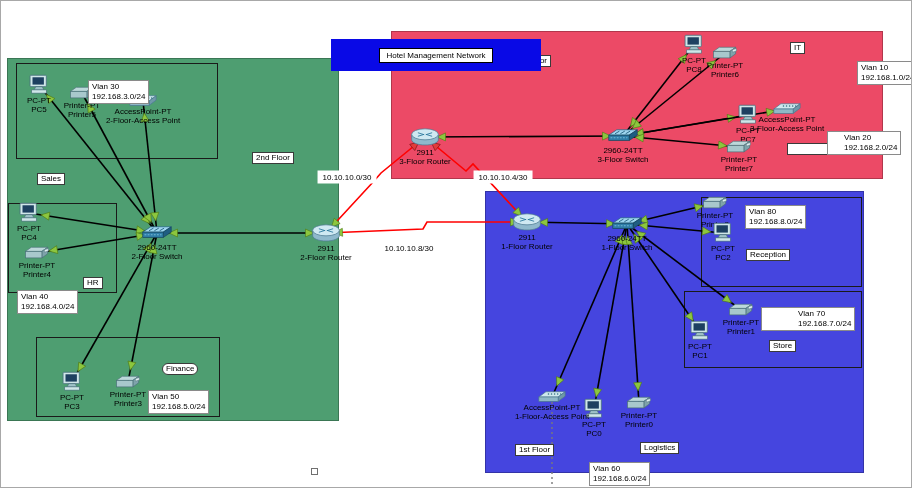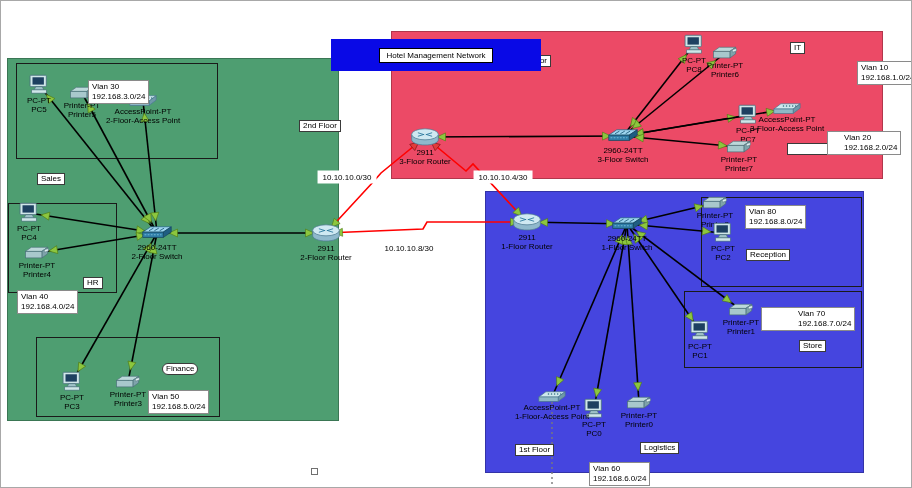--- a/index.html
+++ b/index.html
@@ -332,26 +332,26 @@
         </svg></div>
       <div class="devlabel" style="left: 551px; top: 402px;">
         <div>AccessPoint-PT</div>
         <div>1-Floor-Access Point</div>
       </div>
     </div>
   <div id="notes">
       <div class="alabel" style="left: 36px; top: 144px; margin-top: 28px;">Sales</div>
       <div class="alabel" style="left: 82px; top: 276px;">HR</div>
       <div class="alabel" style="left: 161px; top: 362px; border-radius: 6px;">Finance</div>
-      <div class="alabel" style="left: 251px; top: 119px; margin-left: 47px;">2nd Floor</div>
+      <div class="alabel" style="left: 251px; top: 151px;">2nd Floor</div>
       <div class="alabel" style="left: 510px; top: 54px;">3rd Floor</div>
       <div class="alabel" style="left: 789px; top: 41px;">IT</div>
       <div class="alabel" style="left: 786px; top: 142px; padding-left: 44px;">Admin</div>
       <div class="alabel" style="left: 745px; top: 248px;">Reception</div>
-      <div class="alabel" style="left: 768px; top: 339px; margin-left: 30px;">Store</div>
+      <div class="alabel" style="left: 768px; top: 339px;">Store</div>
       <div class="alabel" style="left: 639px; top: 441px;">Logistics</div>
       <div class="alabel" style="left: 514px; top: 443px;">1st Floor</div>
       <div class="wlabel" style="left: 87px; top: 63px; margin-top: 16px;">
         <div>Vlan 30</div>
         <div>192.168.3.0/24</div>
       </div>
       <div class="wlabel" style="left: 16px; top: 289px;">
         <div>Vlan 40</div>
         <div>192.168.4.0/24</div>
       </div>

